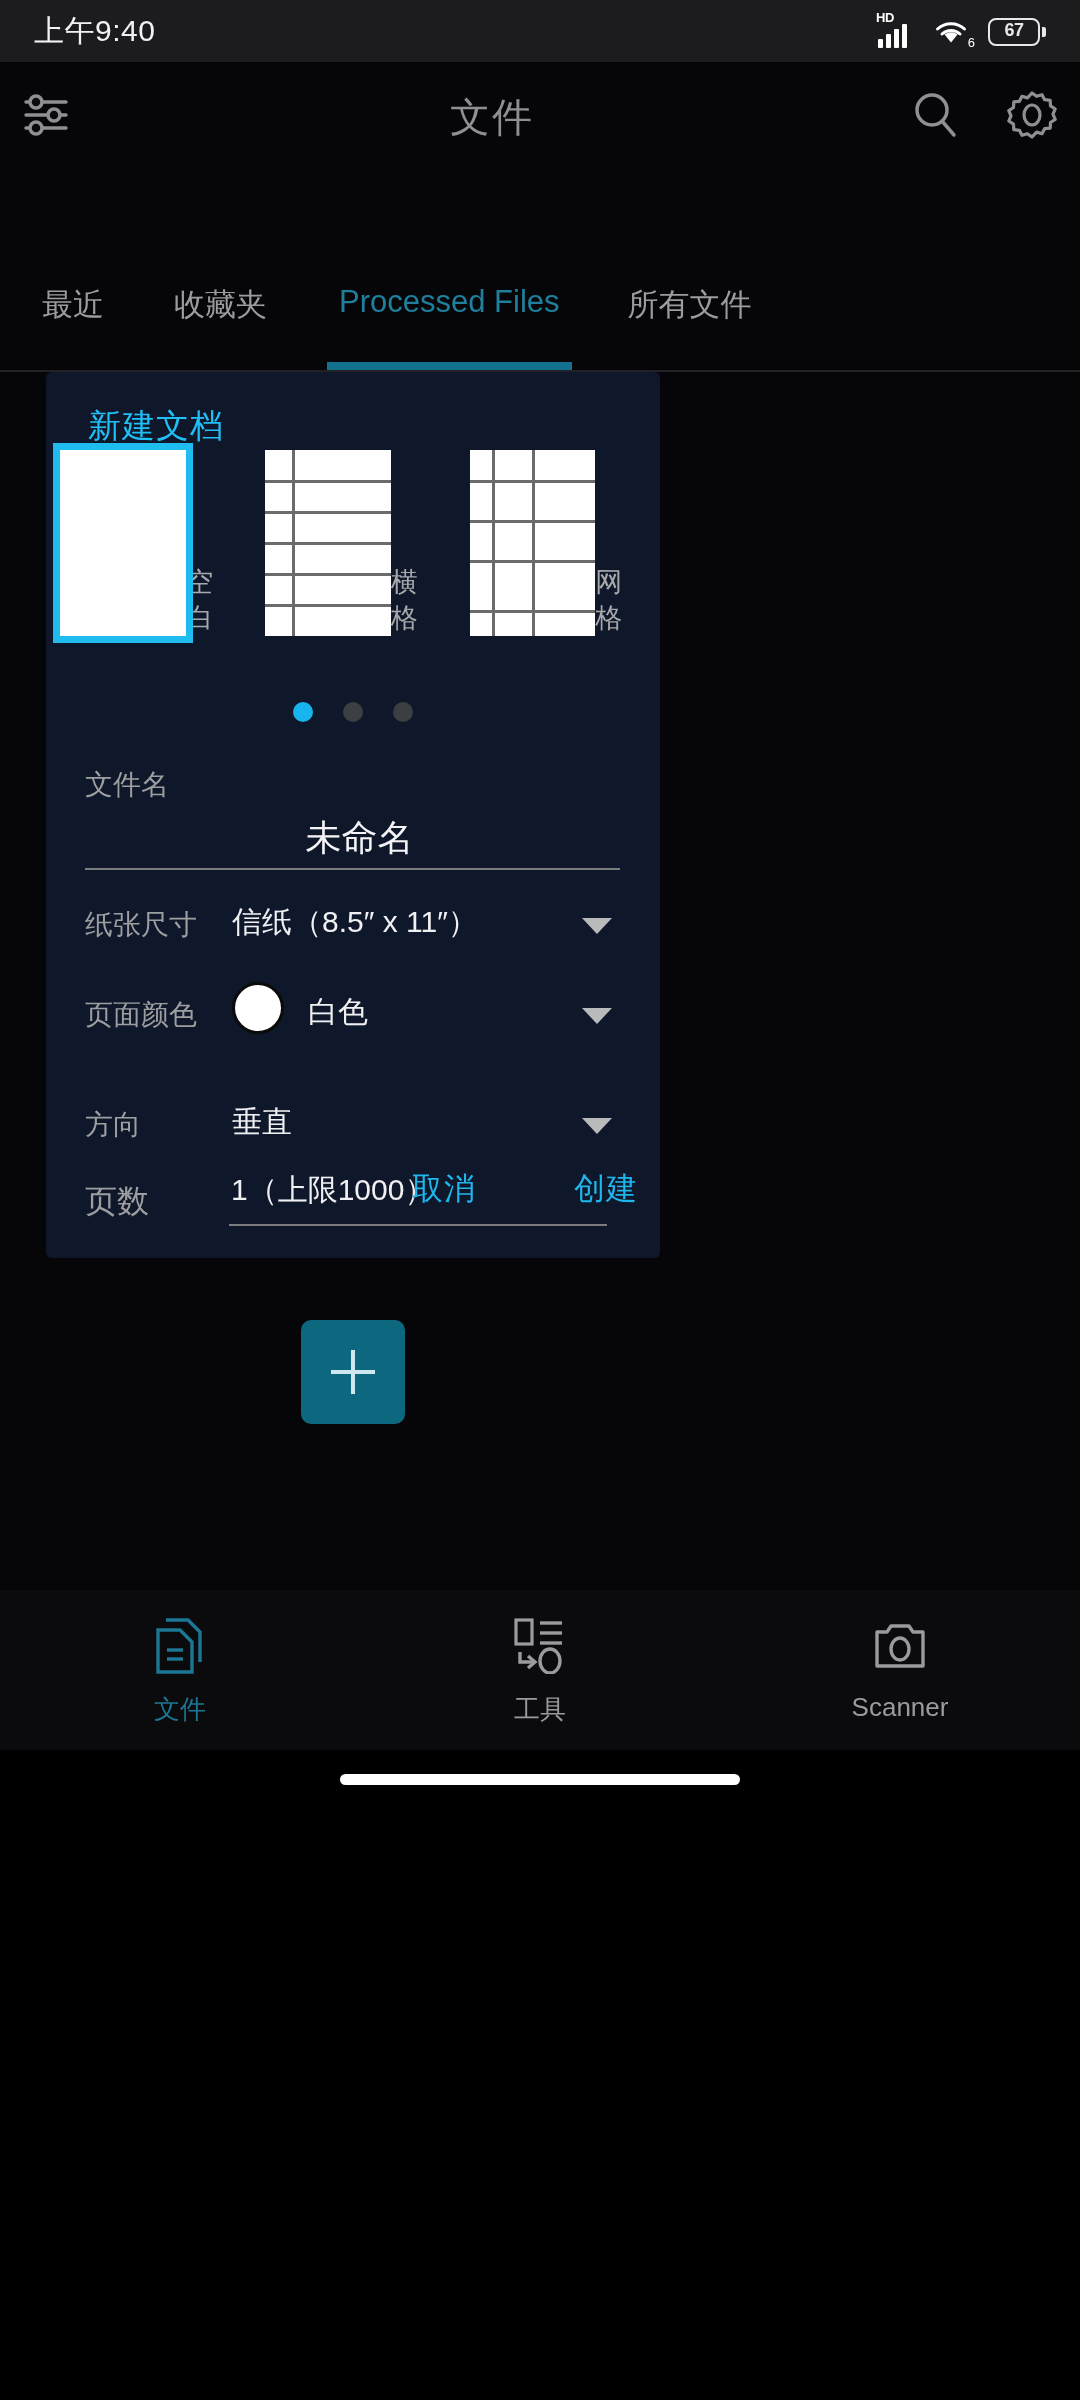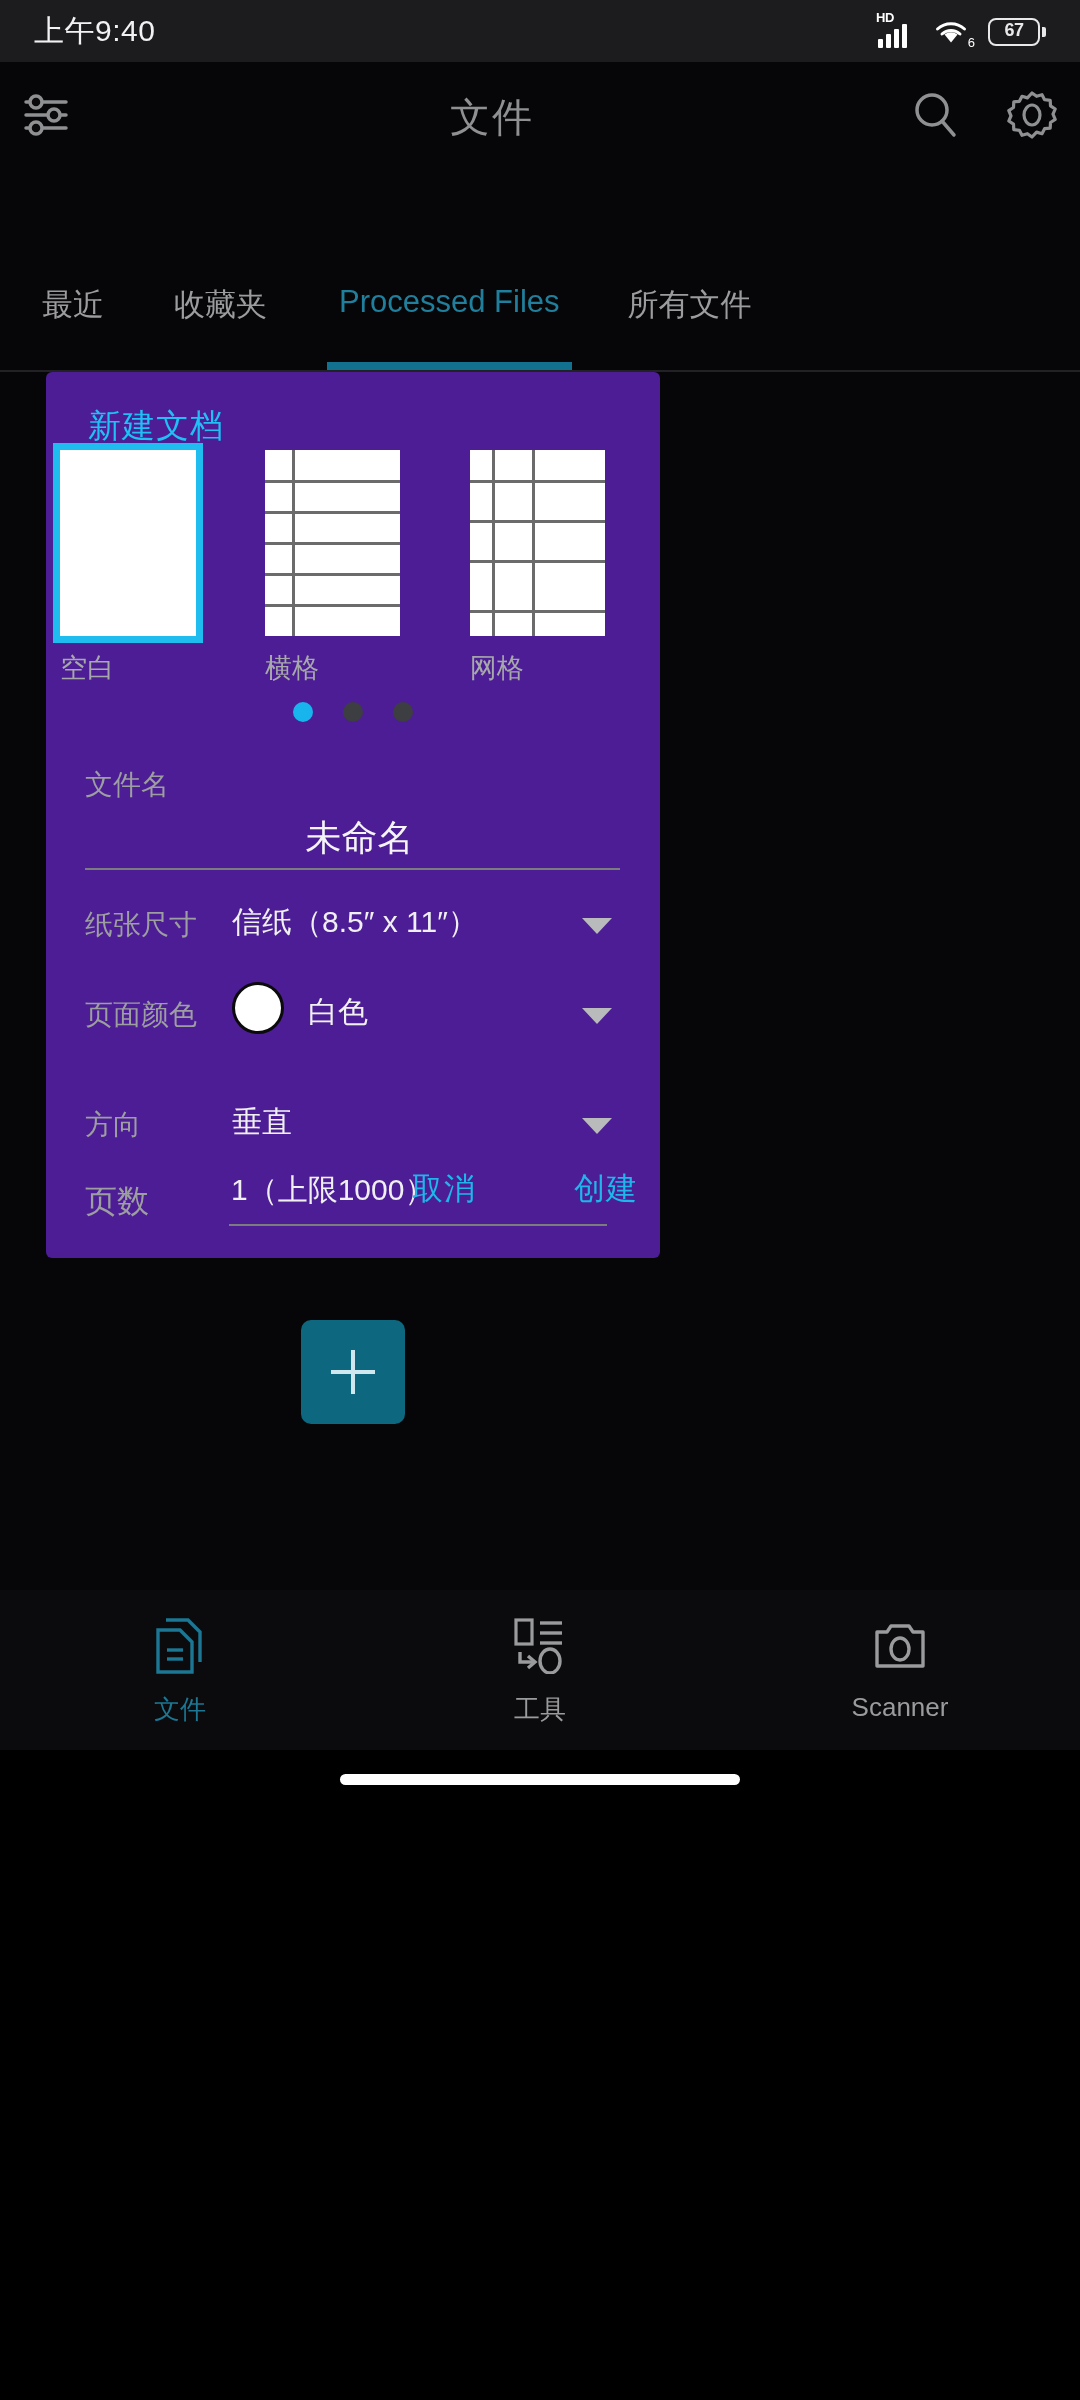--- a/index.html
+++ b/index.html
@@ -67,33 +67,33 @@
   .tab.t2 { margin-left:68px; }
   .tab.t3 { margin-left:72px; color:#1f7f9c; }
   .tab.active::after {
     content:""; position:absolute; left:-12px; right:-12px; bottom:0;
     height:8px; background:#12718f;
   }
 
   
   .dialog {
     position:absolute; left:46px; top:372px; width:614px; height:886px;
-    background:#4c1d95; border-radius:6px;
+    background:#0f172a; border-radius:6px;
   }
   .dialog-title {
     position:absolute; left:42px; top:32px;
     color:#20bff5; font-size:33px; letter-spacing:1px;
   }
 
   
   .templates {
     position:absolute; left:0; top:78px; width:614px;
     display:flex; justify-content:space-around; align-items:flex-start;
   }
-  .tpl { width:176px; display:flex; flex-direction:column; align-items:flex-start; }
+  .tpl { width:176px; display:flex; flex-direction:row; align-items:flex-end; }
   .tpl .frame {
     width:136px; height:186px; background:#fff; position:relative; overflow:hidden;
   }
   .tpl.sel .frame { outline:7px solid #1fbcf0; outline-offset:0; }
   .tpl .cap { margin-top:14px; color:#a7a8aa; font-size:27px; }
 
   
   .lined .frame { width:135px; height:186px; }
   .lined .mcol {
     position:absolute; left:0; top:0; bottom:0; width:30px; border-right:3px solid #6b6b6b;

